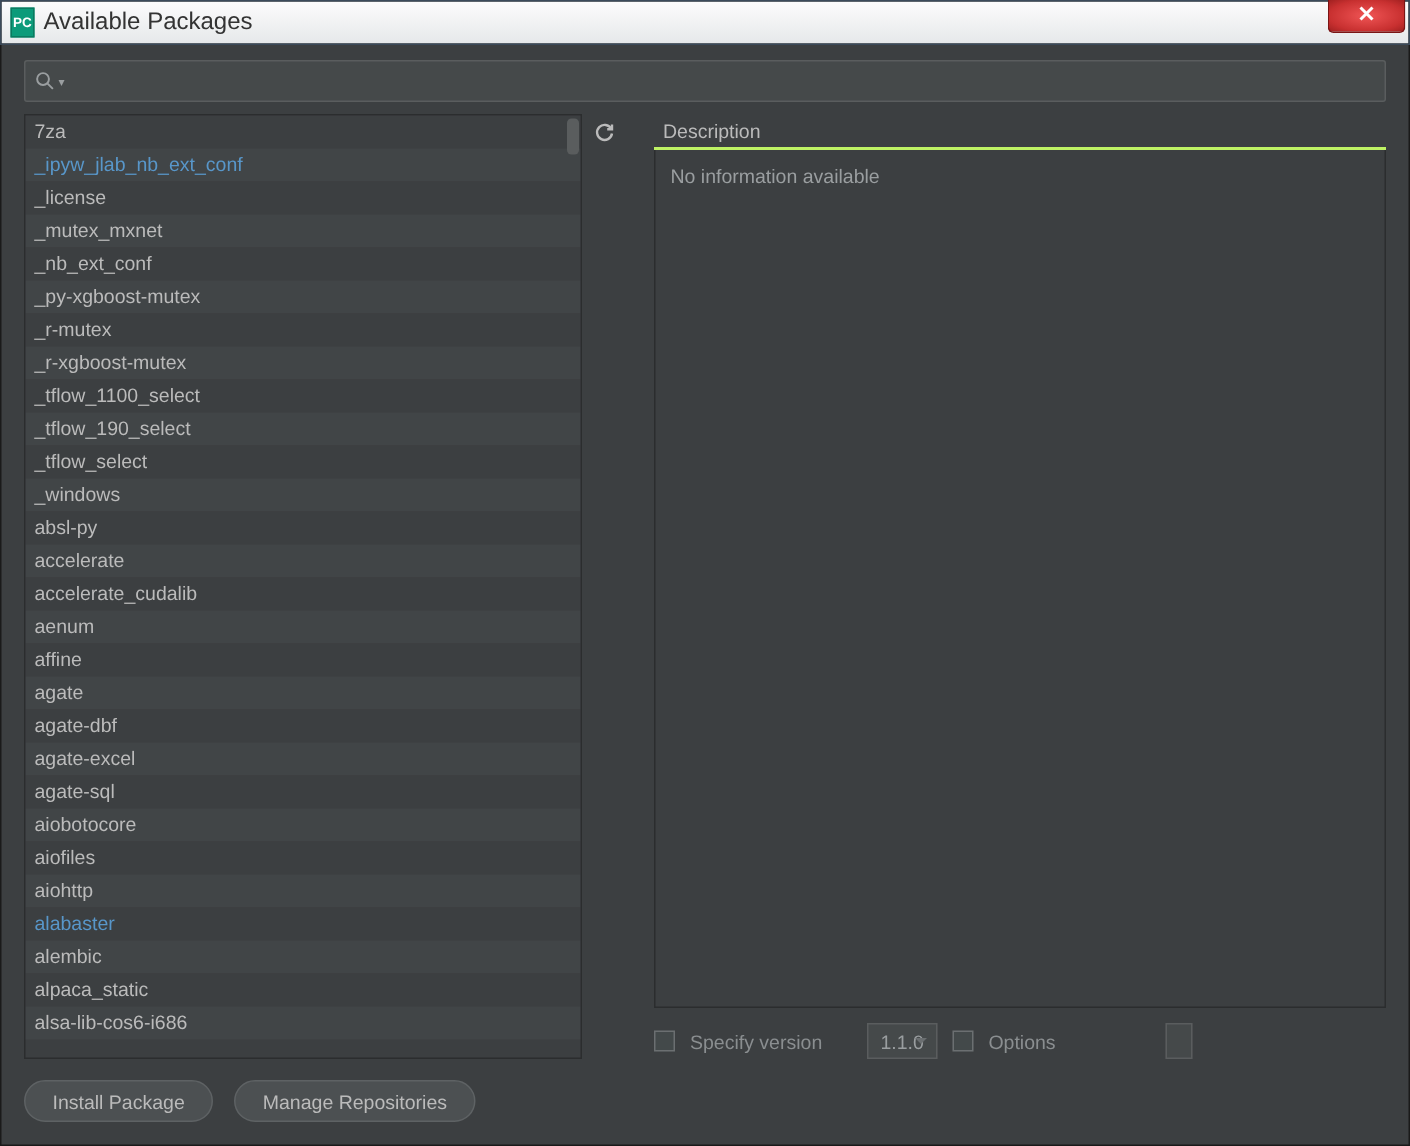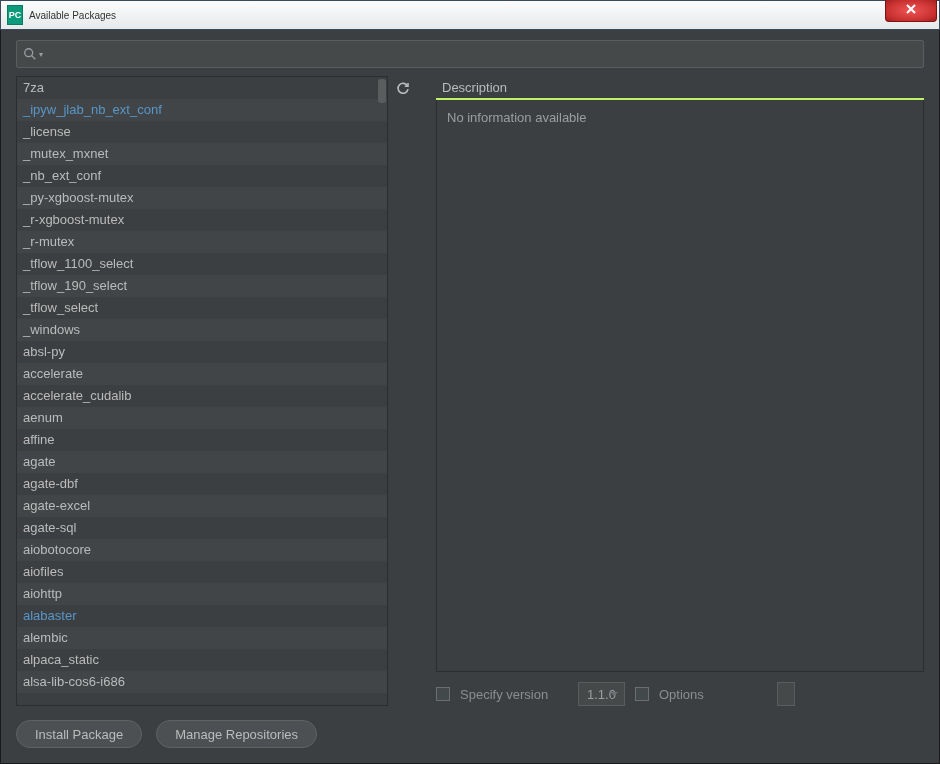--- a/index.html
+++ b/index.html
@@ -24,21 +24,21 @@
     width: 16px; height: 20px;
     background: #0c9b7a;
     border: 1px solid #0b7a60;
     display: flex; align-items: center; justify-content: center;
     margin-right: 6px;
     color: #fff;
     font-weight: bold;
     font-size: 9px;
     line-height: 1;
   }
-  .titlebar .title-text { color: #333; font-size: 10px; }
+  .titlebar .title-text { color: #333; font-size: 16px; }
   .titlebar .close-btn {
     position: absolute;
     right: 2px; top: -1px;
     width: 52px; height: 22px;
     background: radial-gradient(ellipse at center, #f05555, #c83030 70%, #a02020);
     border: 1px solid #7a1515;
     border-top: none;
     border-radius: 0 0 4px 4px;
     display: flex; align-items: center; justify-content: center;
     cursor: pointer;
@@ -237,22 +237,22 @@
 
     <div class="left-col">
       <div class="package-list-wrap">
         <div class="package-list" id="package-list">
             <div class="package-item">7za</div>
             <div class="package-item highlight">_ipyw_jlab_nb_ext_conf</div>
             <div class="package-item">_license</div>
             <div class="package-item">_mutex_mxnet</div>
             <div class="package-item">_nb_ext_conf</div>
             <div class="package-item">_py-xgboost-mutex</div>
+            <div class="package-item">_r-mutex</div>
             <div class="package-item">_r-xgboost-mutex</div>
-            <div class="package-item">_r-mutex</div>
             <div class="package-item">_tflow_1100_select</div>
             <div class="package-item">_tflow_190_select</div>
             <div class="package-item">_tflow_select</div>
             <div class="package-item">_windows</div>
             <div class="package-item">absl-py</div>
             <div class="package-item">accelerate</div>
             <div class="package-item">accelerate_cudalib</div>
             <div class="package-item">aenum</div>
             <div class="package-item">affine</div>
             <div class="package-item">agate</div>

